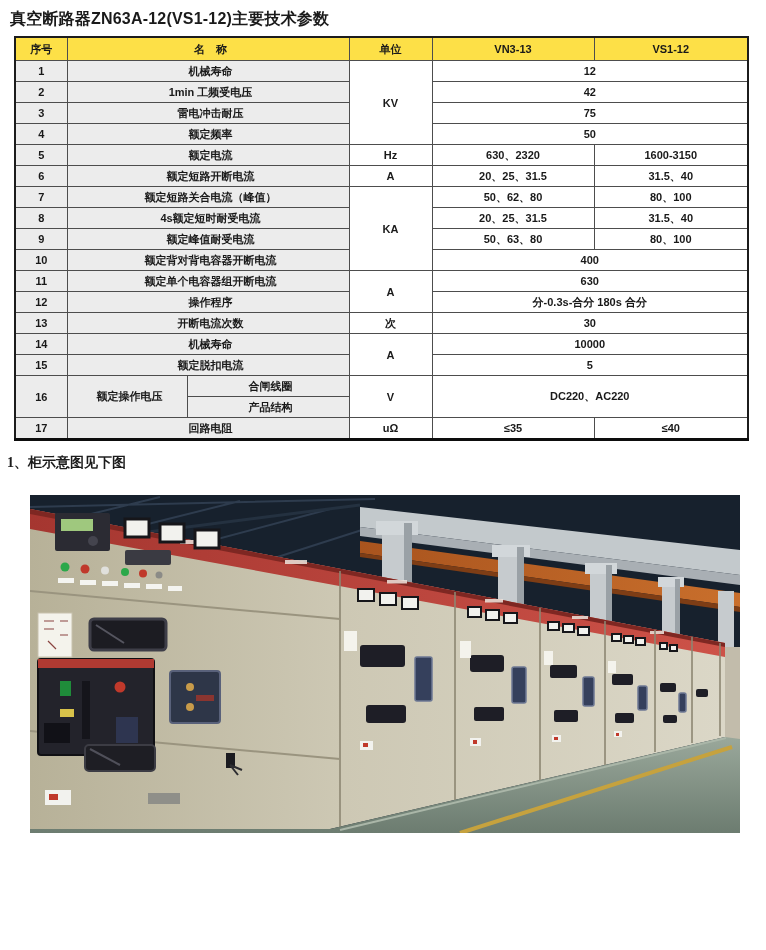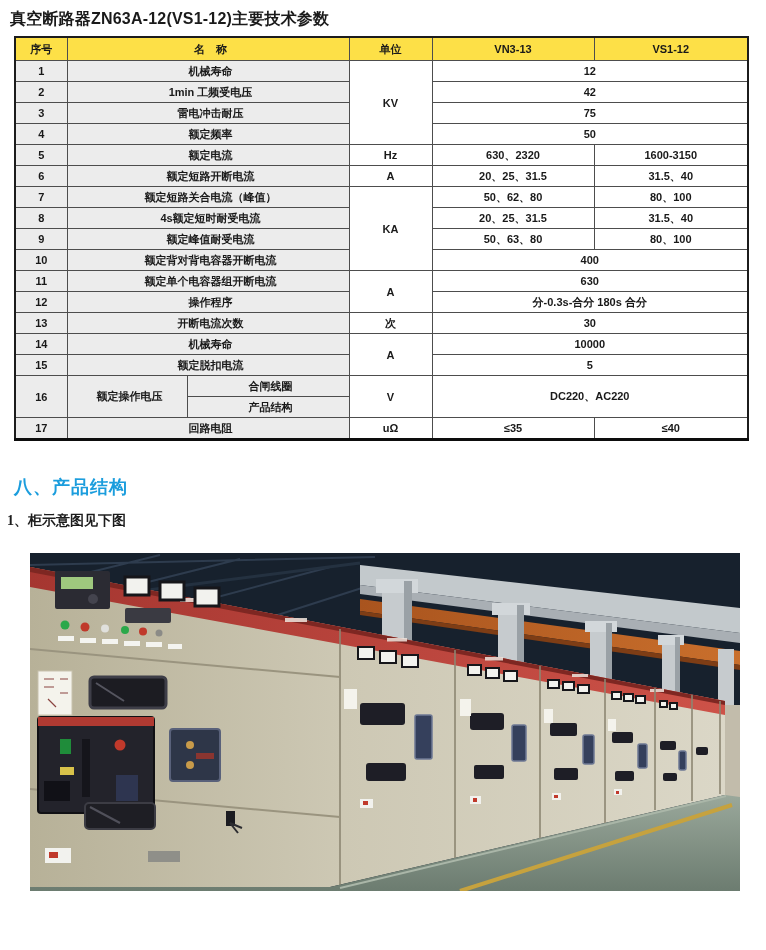--- a/index.html
+++ b/index.html
@@ -158,21 +158,20 @@
     <td class="g">17</td>
     <td colspan="2" class="n g">回路电阻</td>
     <td>uΩ</td>
     <td>≤35</td>
     <td>≤40</td>
   </tr>
 </tbody>
   </table>
 
 <div>
-  <div class="sec-heading">八、产品结构</div>
   <div class="para first">1、柜示意图见下图</div>
 </div>
 
 <div class="photo-wrap">
   <svg viewBox="0 0 710 338" width="710" height="338">
     <defs>
       <linearGradient id="gCab" x1="0" y1="0" x2="1" y2="0">
         <stop offset="0" stop-color="#b7b198"></stop>
           <stop offset="0.45" stop-color="#cdc8b4"></stop>
           <stop offset="1" stop-color="#dbd7c7"></stop>

